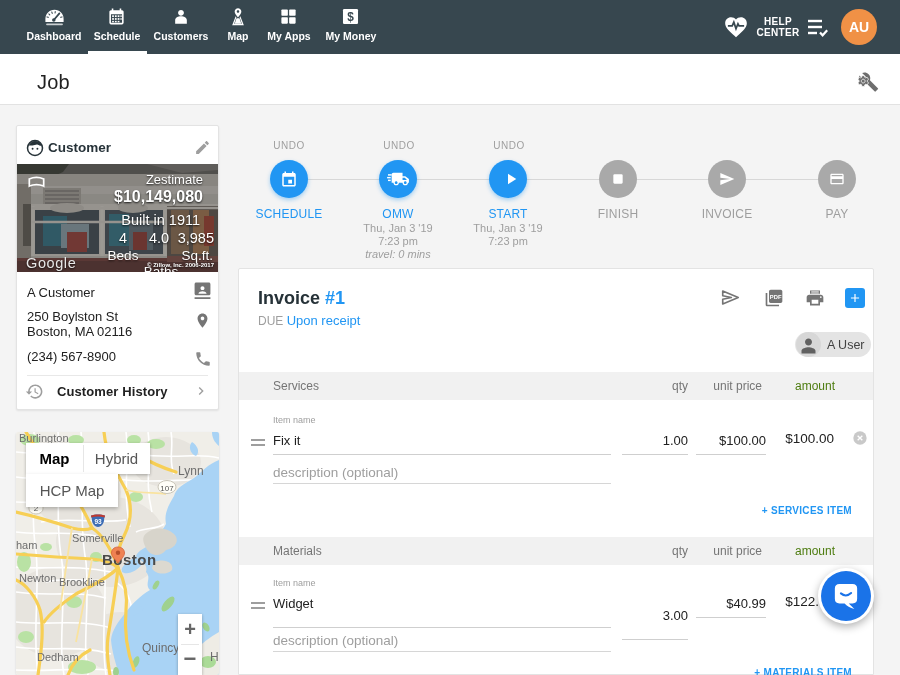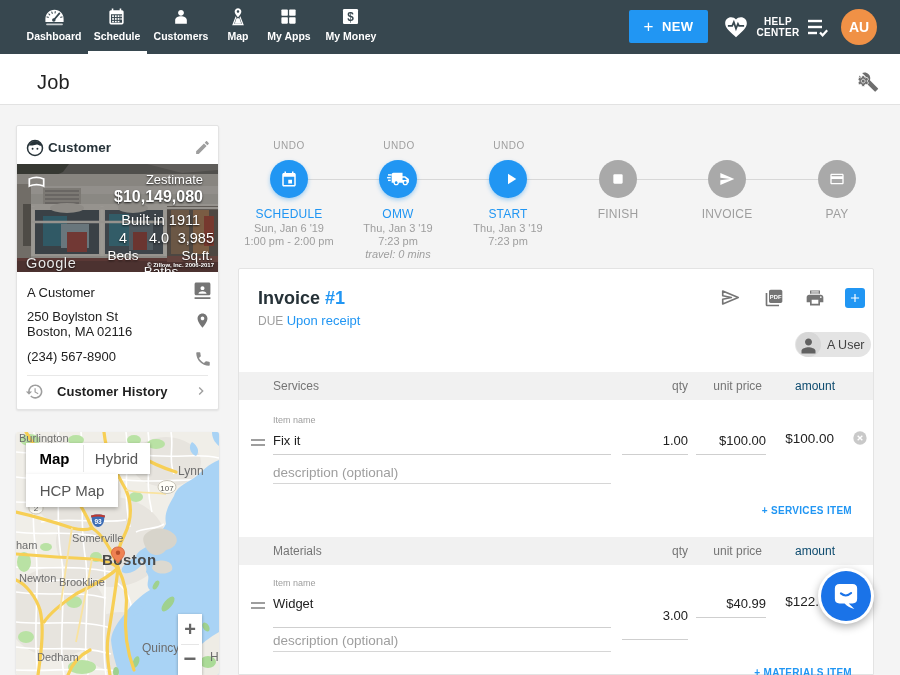--- a/index.html
+++ b/index.html
@@ -48,21 +48,21 @@
   #inv-due { position:absolute; left:19px; top:44px; font-size:12px; color:#9e9e9e; }
   #inv-due a { color:#2196f3; font-size:13px; text-decoration:none; }
   .ico-btn { position:absolute; top:19px; }
   #chip { position:absolute; left:556px; top:63px; width:76px; height:25px; background:#e4e4e4; border-radius:13px; }
   #chip .cv { position:absolute; left:1px; top:0px; width:25px; height:25px; border-radius:50%; background:#d7d7d7; overflow:hidden;}
   #chip .cn { position:absolute; left:32px; top:6px; font-size:12.5px; color:#424242; }
   .sec-hdr { position:absolute; left:0; width:634px; height:28px; background:#f1f1f1; }
   .sec-hdr .nm { position:absolute; left:34px; top:7px; font-size:12px; color:#757575; }
   .sec-hdr .c1 { position:absolute; right:185px; top:7px; font-size:12px; color:#757575; }
   .sec-hdr .c2 { position:absolute; right:111px; top:7px; font-size:12px; color:#757575; }
-  .sec-hdr .c3 { position:absolute; right:38px; top:7px; font-size:12px; color:#0c4a6e; }
+  .sec-hdr .c3 { position:absolute; right:38px; top:7px; font-size:12px; color:#4d7c0f; }
   .itemname-lbl { position:absolute; left:34px; font-size:9px; color:#9e9e9e; }
   .fld { position:absolute; border-bottom:1px solid #cfcfcf; font-size:13px; color:#212121; }
   .desc { position:absolute; left:34px; width:338px; border-bottom:1px solid #d6d6d6; font-size:13.5px; color:#9e9e9e; padding-bottom:3px;}
   .addlink { position:absolute; font-size:10px; font-weight:bold; color:#2196f3; letter-spacing:.3px; }
   .drag { position:absolute; left:12px; width:14px; }
   .drag i { display:block; height:0; border-top:2px solid #9e9e9e; margin-bottom:3px; }
 
   
   #fab { position:absolute; left:818px; top:568px; width:56px; height:56px; border-radius:50%; background:#fff; box-shadow:0 3px 8px rgba(0,0,0,.3); }
   #fab .inner { position:absolute; left:3px; top:3px; width:50px; height:50px; border-radius:50%; background:#1a73e8; }
@@ -133,21 +133,20 @@
       <div class="lbl">My Apps</div>
     </div>
     <div class="navitem" style="left:311px;width:80px;">
       <svg width="19" height="19" viewBox="0 0 24 24">
           <rect x="2.5" y="2.5" width="19" height="19" rx="1.5" fill="#fff"></rect>
           <text x="12" y="17.5" font-size="15" font-weight="bold" fill="#37474f" text-anchor="middle" font-family="Liberation Sans">$</text>
         </svg>
       <div class="lbl">My Money</div>
     </div>
     <div id="tab-underline"></div>
-    <div id="btn-new"><span style="font-size:17px;font-weight:normal;vertical-align:-1px;">+</span> &nbsp;NEW</div>
     <svg class="abs" style="left:723px;top:14px;" width="26" height="26" viewBox="0 0 24 24">
         <path fill="#fff" d="M12 21.35l-1.45-1.32C5.4 15.36 2 12.28 2 8.5 2 5.42 4.42 3 7.5 3c1.74 0 3.41.81 4.5 2.09C13.09 3.81 14.76 3 16.5 3 19.58 3 22 5.42 22 8.5c0 3.78-3.4 6.86-8.55 11.54L12 21.35z"></path>
         <path stroke="#37474f" stroke-width="1.6" fill="none" d="M4.5 11h4l1.5-3.5 2 6 1.8-4.5 1 2h4.7"></path>
       </svg>
     <svg class="abs" style="left:806px;top:18px;" width="24" height="20" viewBox="0 0 24 20">
         <g stroke="#fff" stroke-width="2.4">
           <path d="M2 3h14"></path>
           <path d="M2 9h14"></path>
           <path d="M2 15h9"></path>
         </g>
@@ -444,21 +443,20 @@
         </svg>
     </div>
 
     <div class="tl-label" style="left:-9px;color:#2196f3;">SCHEDULE</div>
     <div class="tl-label" style="left:100px;color:#2196f3;">OMW</div>
     <div class="tl-label" style="left:210px;color:#2196f3;">START</div>
     <div class="tl-label" style="left:320px;color:#9e9e9e;">FINISH</div>
     <div class="tl-label" style="left:429px;color:#9e9e9e;">INVOICE</div>
     <div class="tl-label" style="left:539px;color:#9e9e9e;">PAY</div>
 
-    <div class="tl-sub" style="left:-19px;top:117px;">Sun, Jan 6 '19<br>1:00 pm - 2:00 pm</div>
     <div class="tl-sub" style="left:90px;top:117px;">Thu, Jan 3 '19<br>7:23 pm<br><i>travel: 0 mins</i></div>
     <div class="tl-sub" style="left:200px;top:117px;">Thu, Jan 3 '19<br>7:23 pm</div>
   </div>
 
   <div id="inv-card">
     <div id="inv-title">Invoice <span>#1</span></div>
     <div id="inv-due">DUE <a>Upon receipt</a></div>
 
     <svg class="ico-btn" style="left:481px;" width="21" height="19" viewBox="0 0 24 22">
         <path fill="none" stroke="#757575" stroke-width="1.9" stroke-linejoin="round" d="M3 3.5 L21 11 L3 18.5 L3 13 L13 11 L3 9 Z"></path>

